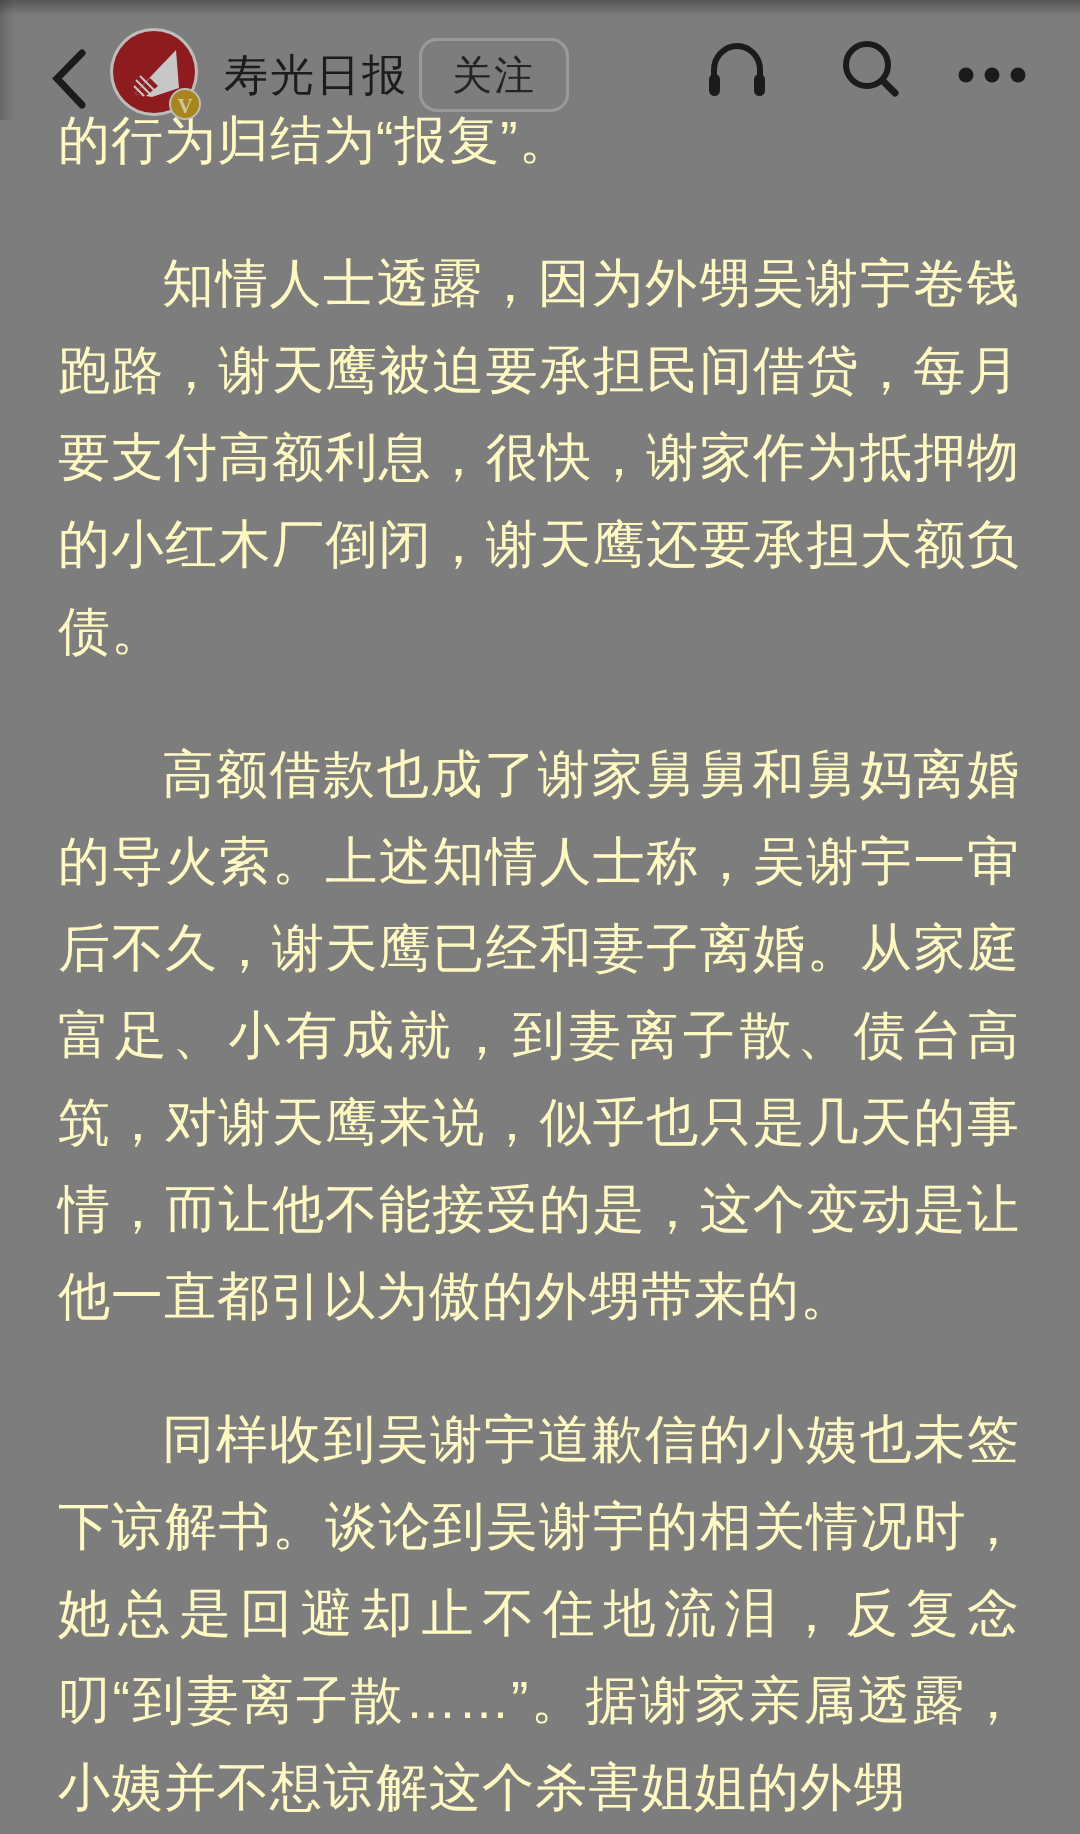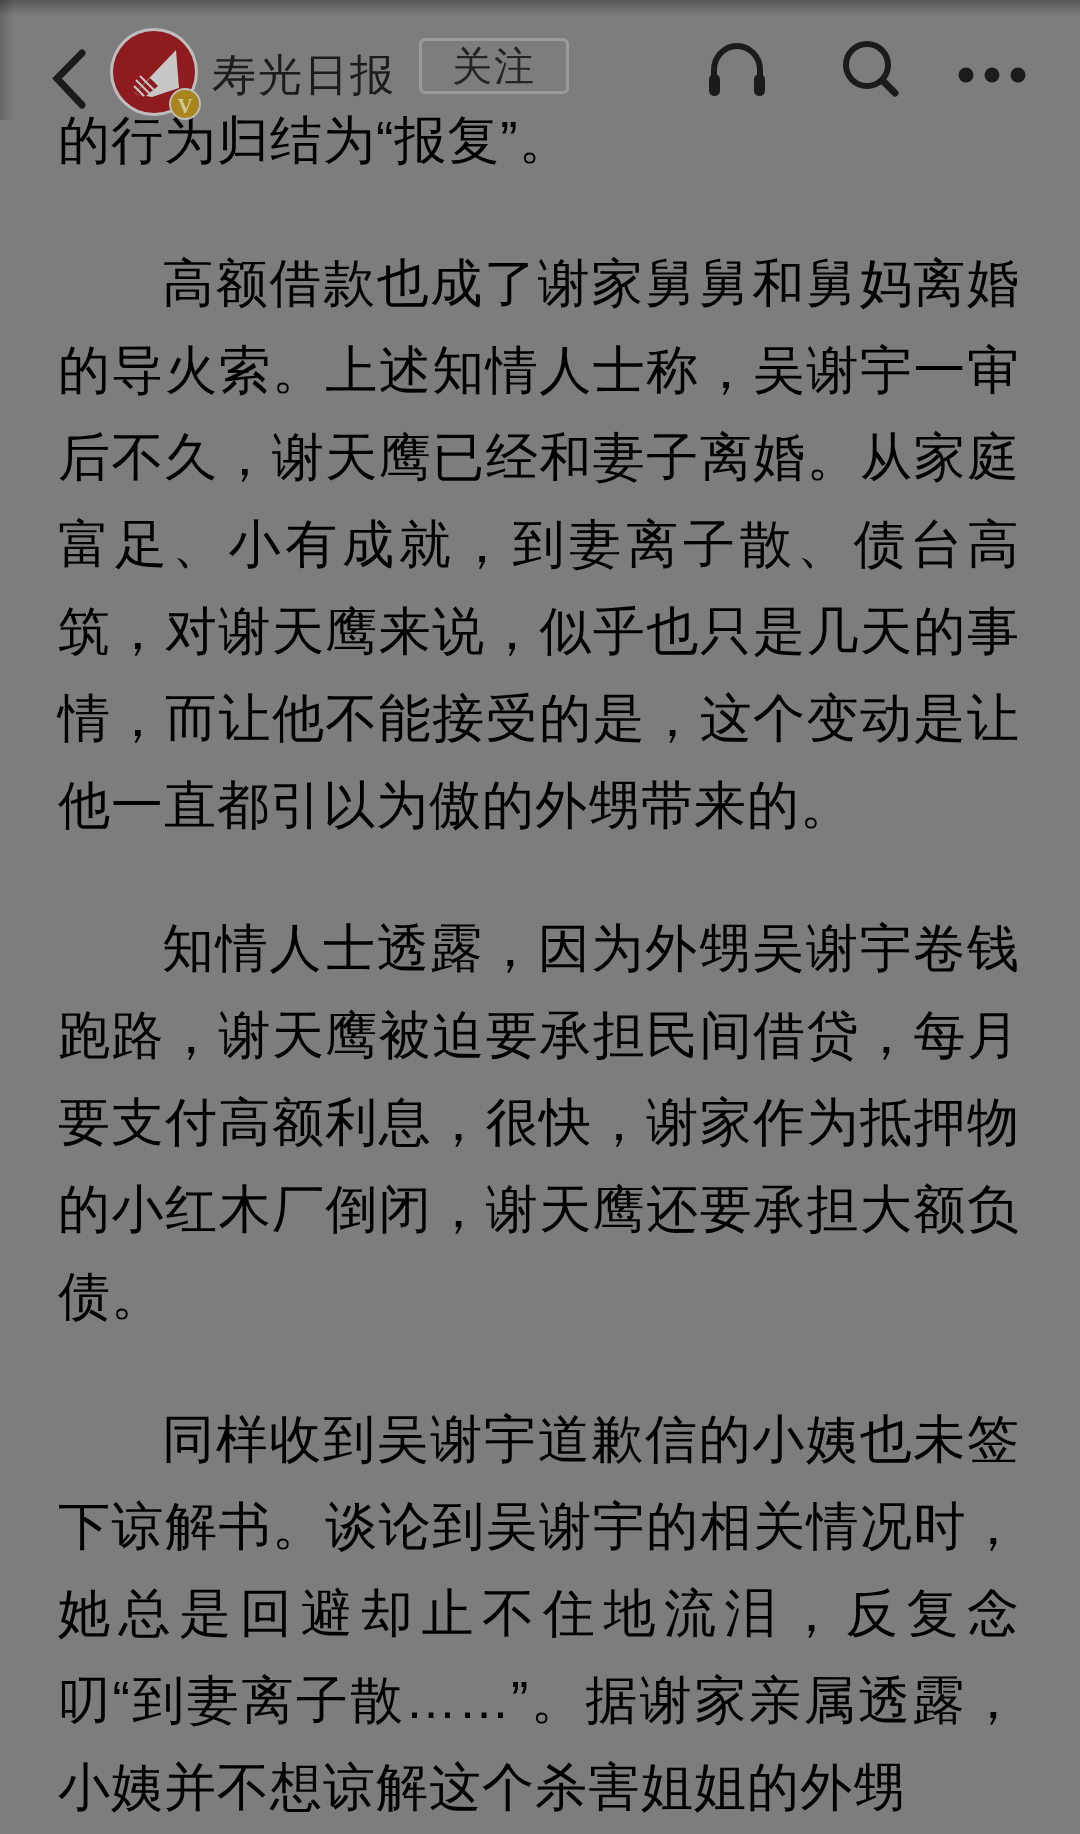--- a/index.html
+++ b/index.html
@@ -32,52 +32,52 @@
   }
   .logo svg{position:absolute;left:0;top:0;}
   .logo-badge{
     position:absolute;right:-3px;bottom:-4px;width:32px;height:32px;
     border-radius:50%;background:#a8861d;border:2px solid #bdbdbd;
     color:#cfc89a;font-size:21px;line-height:32px;text-align:center;
     font-weight:bold;box-sizing:border-box;
     font-family:"Liberation Serif","DejaVu Serif",serif;
   }
   .publisher{
-    position:absolute;left:212px;top:50px;height:50px;line-height:50px;
+    position:absolute;left:224px;top:50px;height:50px;line-height:50px;
     font-size:44px;color:#1c1c1c;letter-spacing:2px;white-space:nowrap;
   }
   .follow-btn{
-    position:absolute;left:419px;top:38px;width:150px;height:56px;
-    border:3px solid #9a9a9a;border-radius:6px;box-sizing:border-box;
+    position:absolute;left:419px;top:38px;width:150px;height:74px;
+    border:3px solid #9a9a9a;border-radius:18px;box-sizing:border-box;
     display:flex;align-items:center;justify-content:center;
     font-size:40px;color:#242424;letter-spacing:2px;background:transparent;
   }
   .nav-icon{position:absolute;top:38px;}
   .icon-headphones{left:705px;}
   .icon-search{left:840px;}
   .icon-more{left:957px;top:66px;}
 
   
   .article{
     position:absolute;top:0;left:0;right:0;bottom:0;z-index:1;
     box-sizing:border-box;padding:97px 60px 0 58px;
-    font-size:52px;line-height:87px;color:#000000;
+    font-size:52px;line-height:87px;color:#fef9c3;
     text-align:justify;letter-spacing:1px;
     overflow:hidden;
   }
   .article p{margin:0 0 56px 0;text-indent:2em;}
   .article p.clipped{text-indent:0;margin-bottom:56px;}
 </style>
 </head>
 <body>
 
 <div class="article">
   <p class="clipped">的行为归结为“报复”。</p>
+  <p>知情人士透露，因为外甥吴谢宇卷钱跑路，谢天鹰被迫要承担民间借贷，每月要支付高额利息，很快，谢家作为抵押物的小红木厂倒闭，谢天鹰还要承担大额负债。</p>
   <p>高额借款也成了谢家舅舅和舅妈离婚的导火索。上述知情人士称，吴谢宇一审后不久，谢天鹰已经和妻子离婚。从家庭富足、小有成就，到妻离子散、债台高筑，对谢天鹰来说，似乎也只是几天的事情，而让他不能接受的是，这个变动是让他一直都引以为傲的外甥带来的。</p>
-  <p>知情人士透露，因为外甥吴谢宇卷钱跑路，谢天鹰被迫要承担民间借贷，每月要支付高额利息，很快，谢家作为抵押物的小红木厂倒闭，谢天鹰还要承担大额负债。</p>
   <p>同样收到吴谢宇道歉信的小姨也未签下谅解书。谈论到吴谢宇的相关情况时，她总是回避却止不住地流泪，反复念叨“到妻离子散……”。据谢家亲属透露，小姨并不想谅解这个杀害姐姐的外甥</p>
 </div>
 
 <div class="navbar">
 
   <div class="back-btn">
     <span>
       <svg width="34" height="62" viewBox="0 0 34 62">
         <polyline points="30,5 5,30.5 30,57" fill="none" stroke="#1b1b1b" stroke-width="7" stroke-linecap="round" stroke-linejoin="miter"></polyline>
       </svg>

